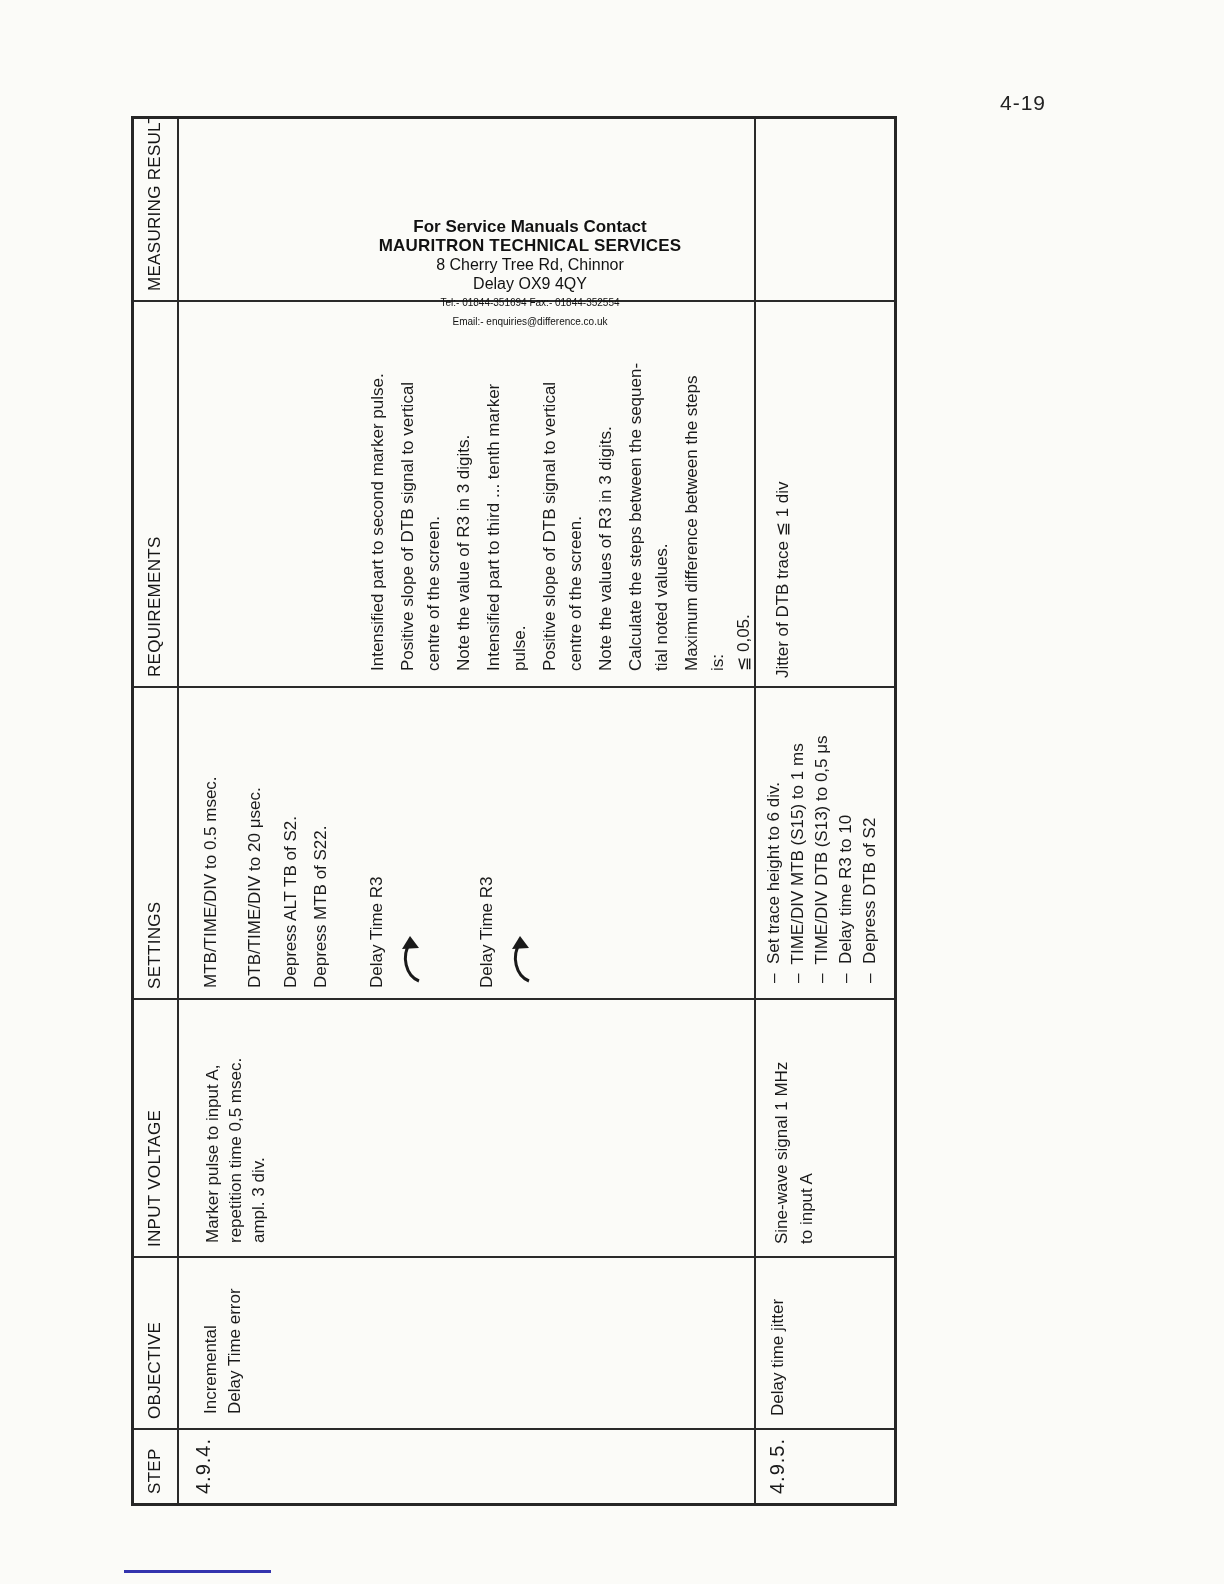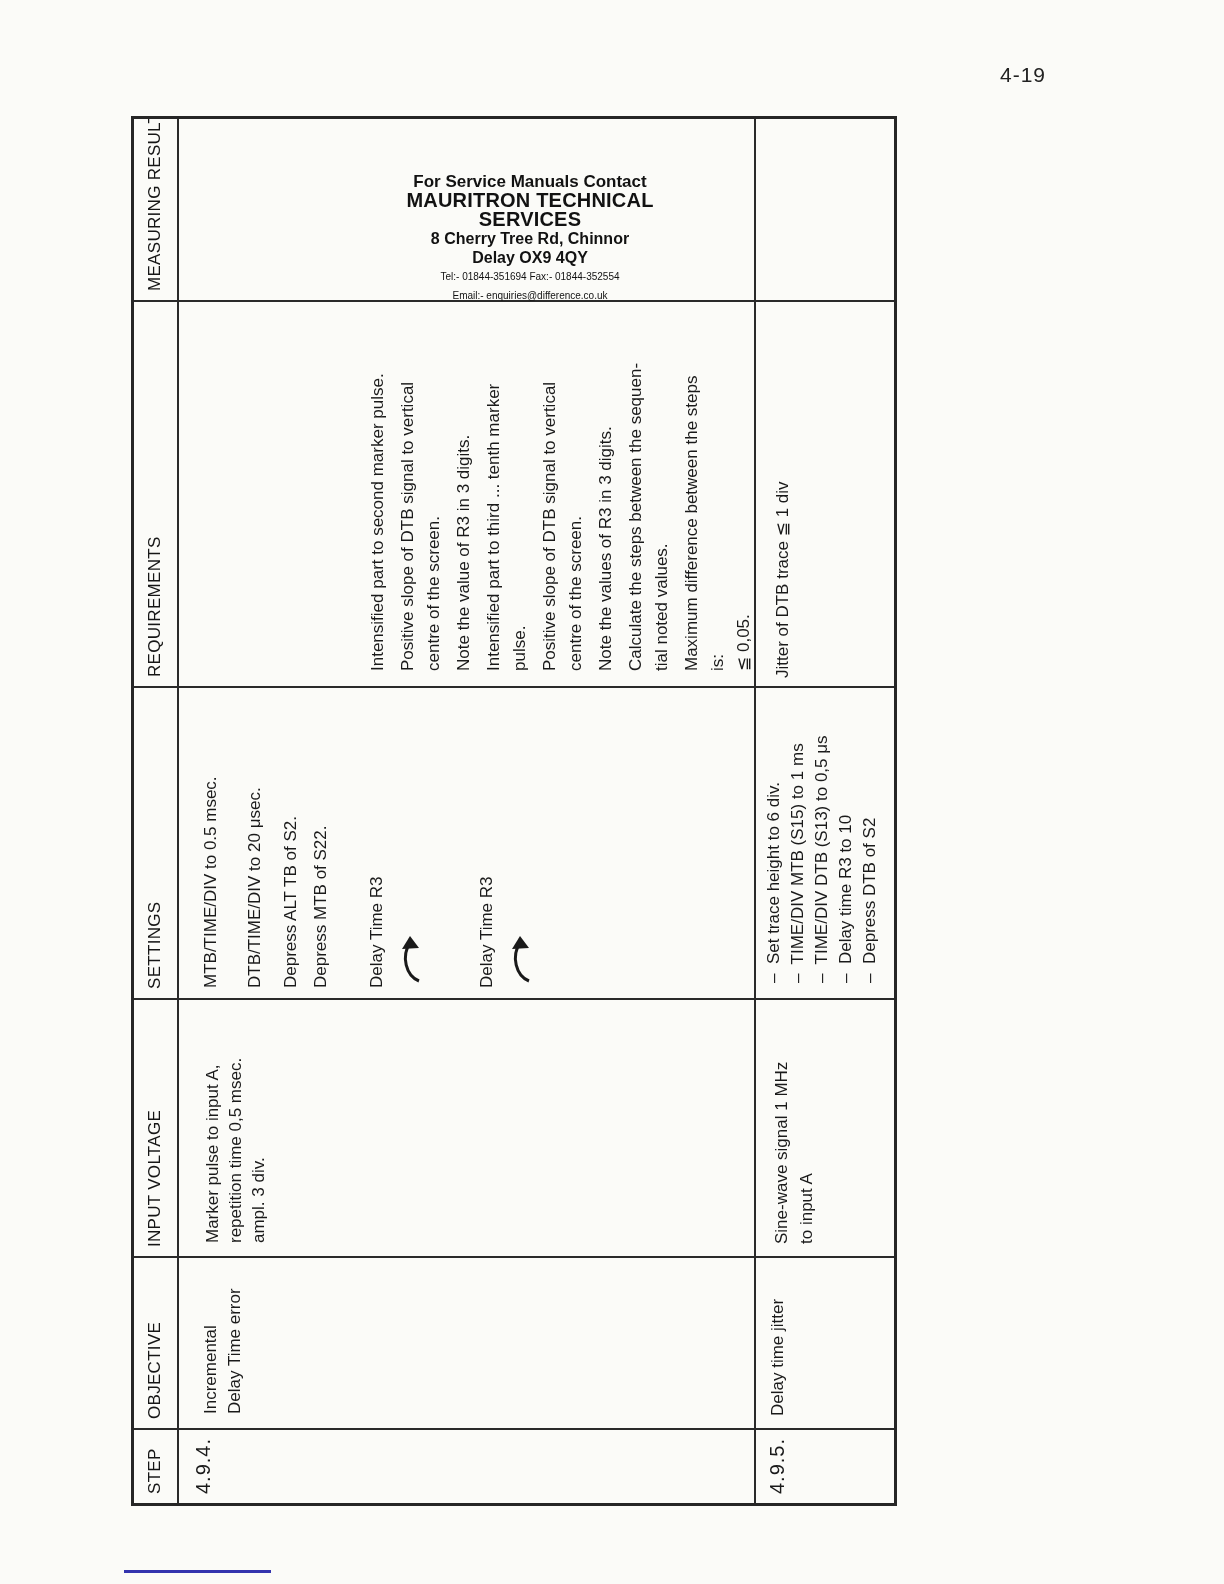--- a/index.html
+++ b/index.html
@@ -2,21 +2,21 @@
 <html><head>
 <meta charset="utf-8">
 <style>
   html,body{margin:0;padding:0;}
   body{
     width:1224px;height:1584px;position:relative;overflow:hidden;
     background:#fbfbf8;color:#1a1a1a;
     font-family:"Liberation Sans", sans-serif;
   }
   .page-number{
-    position:absolute;left:1000px;top:63px;
+    position:absolute;left:1000px;top:91px;
     font-size:21px;letter-spacing:1px;color:#222;
   }
   
   .rot{
     position:absolute;left:131px;top:1506px;
     transform:rotate(-90deg);transform-origin:0 0;
   }
   .tbl{
     display:grid;
     grid-template-columns:75px 172px 258px 312px 386px 181px;
@@ -50,23 +50,23 @@
   .step-cell2{font-size:20px;letter-spacing:1px;padding:10px 3px 0 9px;}
   .obj-cell2{padding:12px 3px 0 12px;}
   .inp-cell2{padding:13px 3px 0 12px;line-height:25px;}
   .set-cell2{padding:6px 3px 0 15px;line-height:24px;}
   .req-cell2{padding:16px 3px 0 8px;}
   
   .stamp{
     position:absolute;left:356px;top:172px;width:348px;
     text-align:center;color:#121212;z-index:5;line-height:19px;
   }
-  .stamp .t1{font-size:17px;font-weight:bold;}
-  .stamp .t2{font-size:20px;font-weight:bold;letter-spacing:.2px;}
-  .stamp .t3,.stamp .t4{font-size:16px;font-weight:bold;}
+  .stamp .t1{font-size:17px;font-weight:bold;margin-top:45px;}
+  .stamp .t2{font-size:17px;font-weight:bold;letter-spacing:.2px;}
+  .stamp .t3,.stamp .t4{font-size:16px;font-weight:normal;}
   .stamp .t5,.stamp .t6{font-size:10px;font-weight:normal;}
   .blue-mark{
     position:absolute;left:124px;top:1570px;width:147px;height:3px;
     background:#3434ae;
   }
 </style>
 </head>
 <body>
 
 <div class="page-number">4-19</div>

